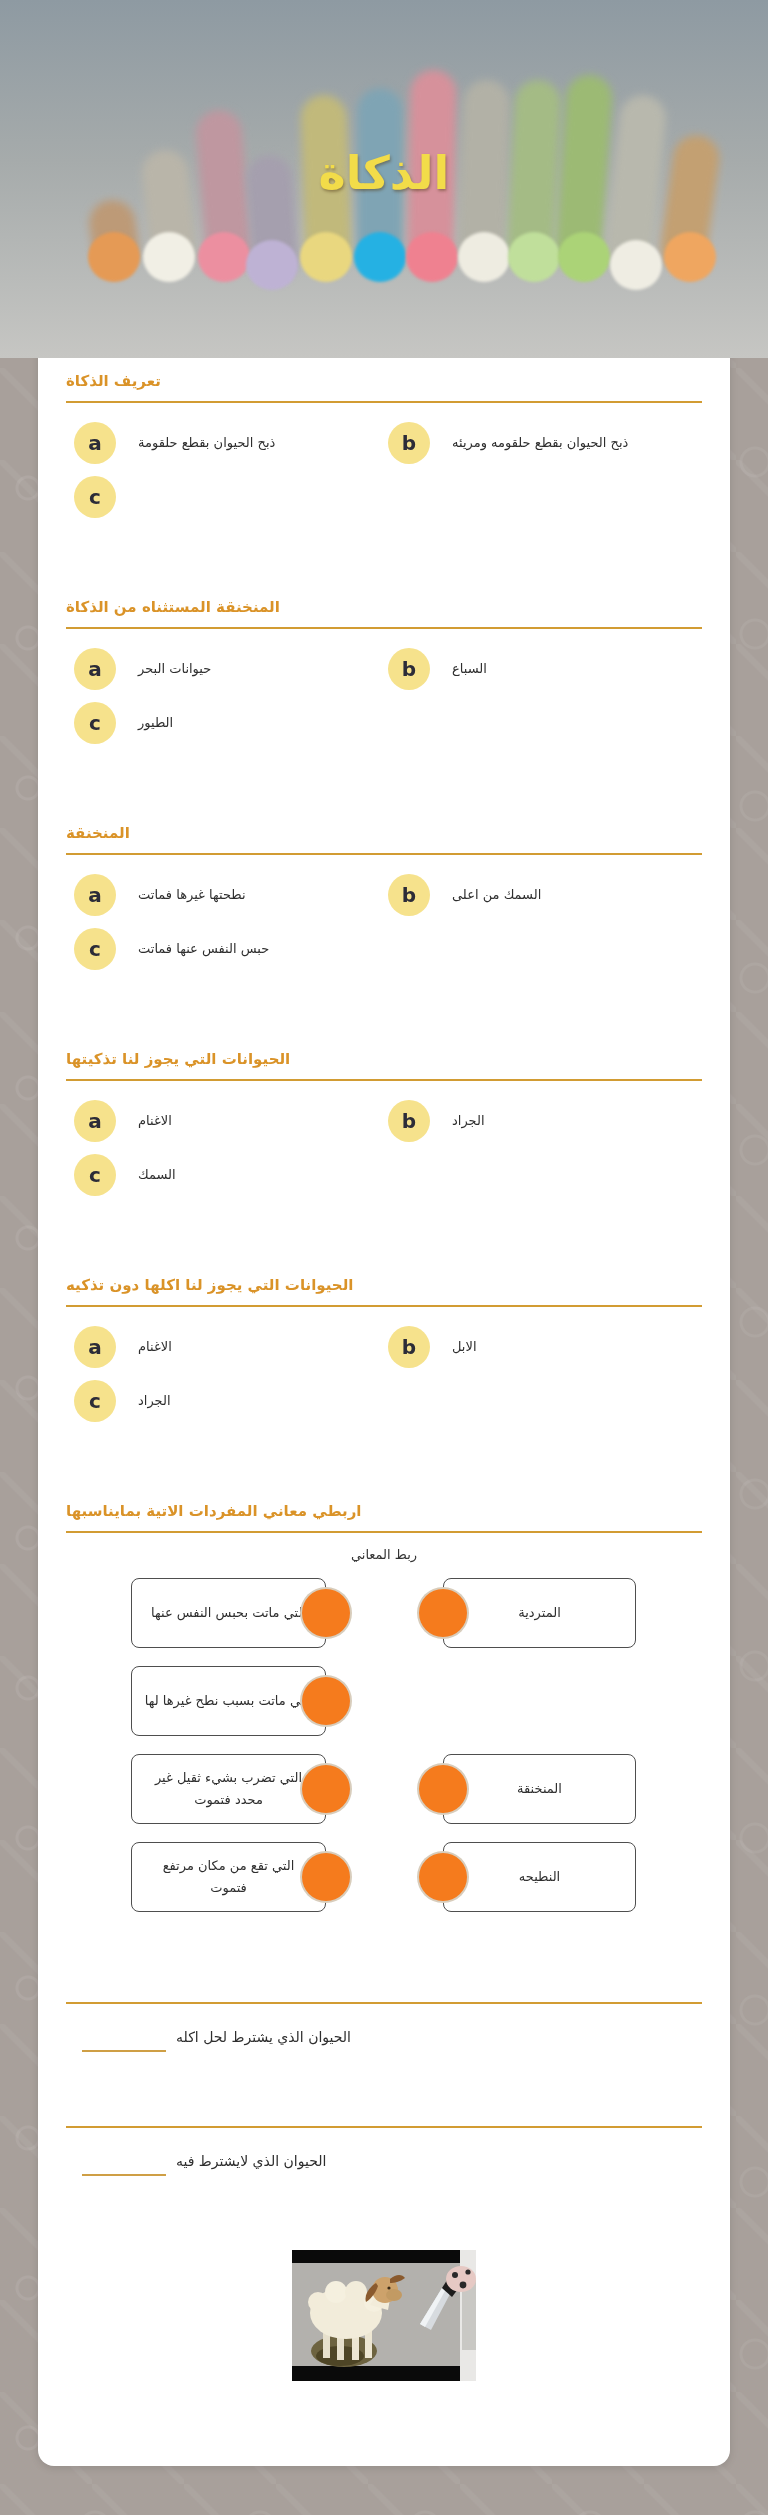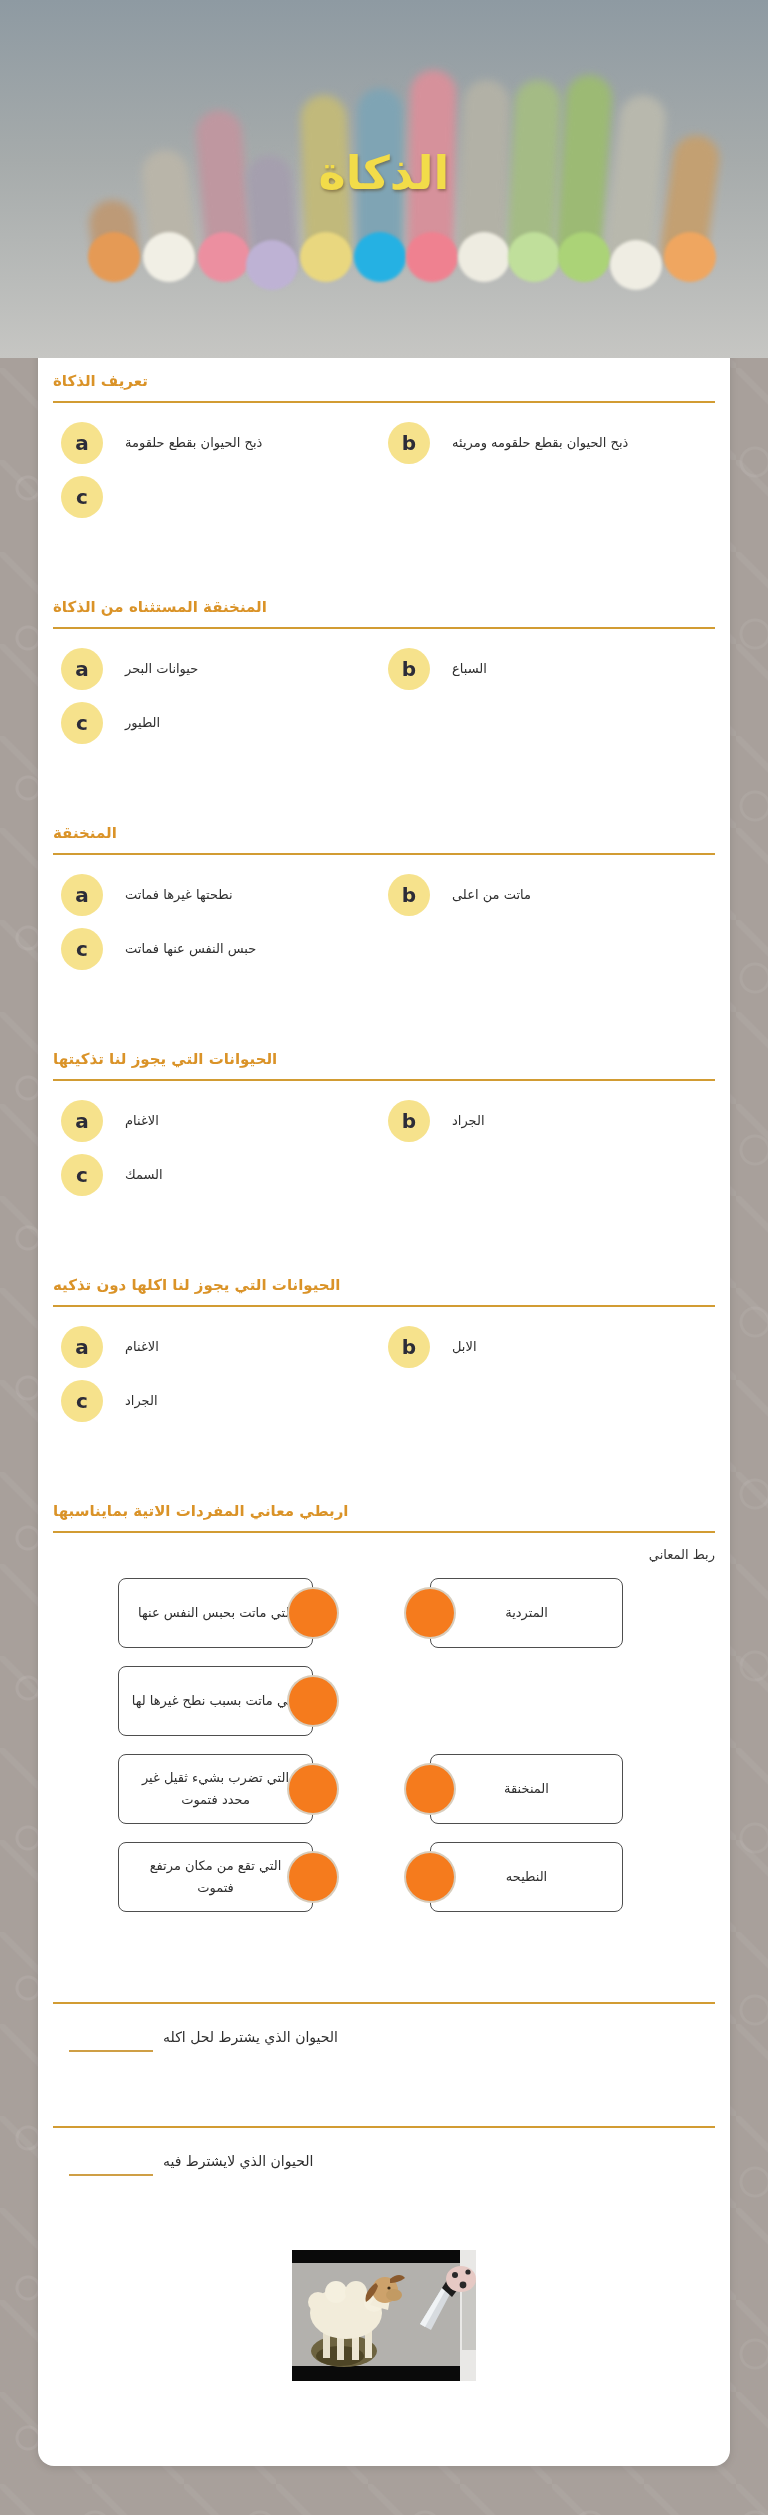--- a/index.html
+++ b/index.html
@@ -26,36 +26,36 @@
   .chalk{position:absolute;border-radius:23px;filter:blur(4px);width:46px;}
   .face{position:absolute;width:52px;height:50px;border-radius:50%;filter:blur(1.5px);top:232px;}
   .banner-title{
     position:absolute;top:146px;left:0;right:0;text-align:center;
     font-size:46px;font-weight:bold;color:var(--title);
     text-shadow:1px 2px 3px rgba(80,55,20,.45);
   }
   
   .card{
     background:var(--card);margin:-72px 38px 0;border-radius:16px;
-    padding:84px 15px 28px;min-height:2180px;
+    padding:84px 28px 28px;min-height:2180px;
     box-shadow:0 2px 8px rgba(0,0,0,.12);
   }
   .q{margin-bottom:78px;}
   .q h2{margin:0;font-size:15px;line-height:22px;font-weight:bold;color:var(--accent);text-align:left;}
   .rule{border-top:2px solid var(--rule);margin-top:9px;}
   .opts{margin:19px 0 0 8px;display:grid;grid-template-columns:1fr 1fr;row-gap:12px;}
   .opt{display:flex;align-items:center;}
   .badge{
     width:42px;height:42px;border-radius:50%;background:var(--badge);
     color:#2C2C38;font-size:20px;font-weight:600;flex-shrink:0;
     display:flex;align-items:center;justify-content:center;
   }
   .opt-text{margin-left:22px;max-width:200px;font-size:13px;line-height:1.8;color:var(--ink);}
   
-  .subtitle{margin:14px 0 0;font-size:13px;color:#333;text-align:right;}
+  .subtitle{margin:14px 0 0;font-size:13px;color:#333;text-align:center;}
   .match-rows{margin:16px 0 0 65px;}
   .match-row{display:flex;margin-bottom:18px;}
   .mbox{
     position:relative;border:1px solid #4E4E4E;border-radius:8px;background:#fff;
     min-height:70px;display:flex;align-items:center;justify-content:center;
     text-align:center;padding:8px 12px;font-size:13px;line-height:1.7;color:var(--ink);
   }
   .mbox.left{width:195px;}
   .mbox.right{width:193px;margin-left:117px;}
   .dot{
@@ -149,21 +149,21 @@
   <section class="q">
     <h2>المنخنقة</h2>
     <div class="rule"></div>
     <div class="opts">
       <div class="opt">
         <span class="badge">a</span>
         <span class="opt-text">نطحتها غيرها فماتت</span>
       </div>
       <div class="opt">
         <span class="badge">b</span>
-        <span class="opt-text">ماتت من اعلى</span>
+        <span class="opt-text">السمك من اعلى</span>
       </div>
       <div class="opt">
         <span class="badge">c</span>
         <span class="opt-text">حبس النفس عنها فماتت</span>
       </div>
     </div>
   </section>
 
   <section class="q">
     <h2>الحيوانات التي يجوز لنا تذكيتها</h2>

